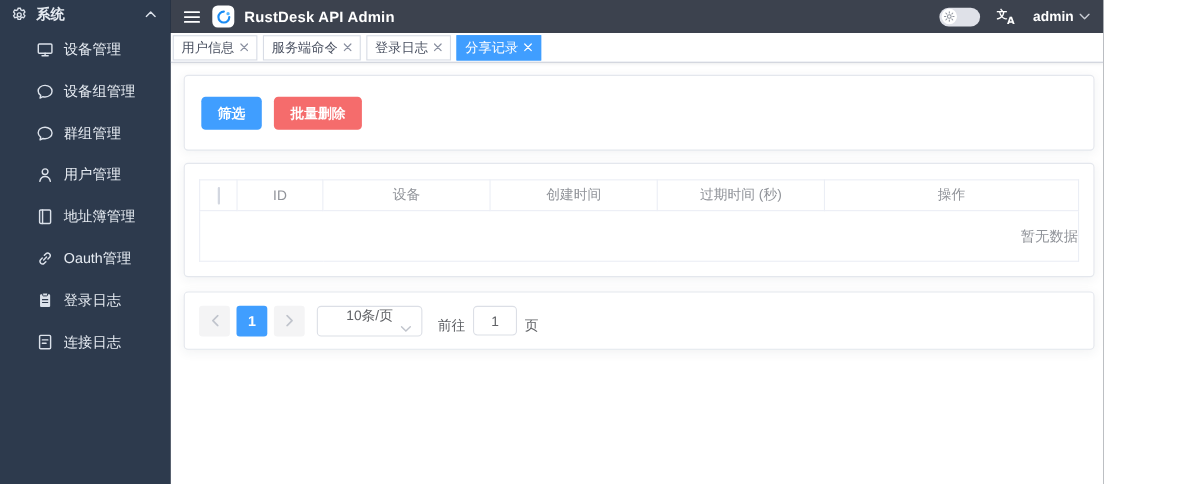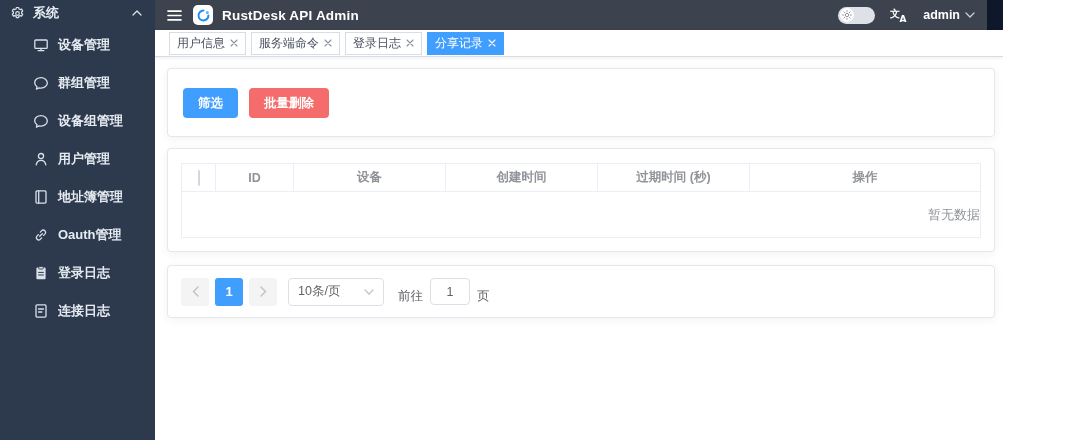--- a/index.html
+++ b/index.html
@@ -14,48 +14,48 @@
     background:#2d3a4d; color:#e6ebf2; z-index:3;
   }
   .menu-root {
     display:flex; align-items:center; height:26px; padding:0 13px 0 10px;
     font-size:13px; font-weight:700; cursor:pointer;
   }
   .menu-root .root-label { margin-left:8px; }
   .menu-root .arrow { margin-left:auto; display:flex; }
   .menu-item {
     display:flex; align-items:center; height:38px; padding-left:33px;
-    font-size:13px; font-weight:700; cursor:pointer; color:#e6ebf2;
+    font-size:13px; font-weight:400; cursor:pointer; color:#e6ebf2;
   }
   .menu-item .mi { width:16px; height:16px; margin-right:9px; flex:0 0 auto; display:flex; }
   .icon-stroke { stroke:#dbe1ea; fill:none; stroke-width:1.3; stroke-linecap:round; stroke-linejoin:round; }
   
   .topbar {
-    position:absolute; left:155px; top:0; right:16px; height:30px;
+    position:absolute; left:155px; top:0; right:0; height:30px;
     background:#3c424e; display:flex; align-items:center; padding:0 12px; color:#fff;
   }
   .hamburger { display:flex; cursor:pointer; }
   .logo {
     width:20px; height:20px; border-radius:5px; background:#fff; margin:0 9px 0 11px;
     display:flex; align-items:center; justify-content:center; flex:0 0 auto;
   }
   .app-title { font-size:13.5px; font-weight:700; letter-spacing:.2px; }
   .topbar-right { margin-left:auto; display:flex; align-items:center; gap:15px; }
   .theme-toggle { width:37px; height:17px; border-radius:9px; background:#dfe1e8; position:relative; cursor:pointer; }
   .theme-knob {
     position:absolute; left:1.5px; top:1.5px; width:14px; height:14px; border-radius:50%;
     background:#fff; display:flex; align-items:center; justify-content:center;
   }
   .lang-btn { display:flex; cursor:pointer; }
   .user-menu { display:flex; align-items:center; gap:5px; font-size:12.5px; font-weight:600; cursor:pointer; }
   
   .tabbar {
     position:absolute; left:155px; top:30px; right:0; height:27px; background:#fff;
     border-bottom:1px solid #d8dce5; box-shadow:0 1px 3px rgba(0,21,41,.08);
-    display:flex; align-items:center; padding-left:14px; z-index:2;
+    display:flex; align-items:center; padding-left:2px; z-index:2;
   }
   .tab {
     display:flex; align-items:center; height:23px; padding:0 7px;
     border:1px solid #d8dce5; background:#fff; color:#495060;
     font-size:12px; margin-right:5px; cursor:pointer; white-space:nowrap;
   }
   .tab .tab-x { display:flex; margin-left:5px; color:#8a90a0; }
   .tab.active { background:#409eff; border-color:#409eff; color:#fff; }
   .tab.active .tab-x { color:#fff; }
   
@@ -67,35 +67,35 @@
   .card-buttons { height:69px; padding:19px 15px; display:flex; gap:11px; }
   .btn {
     height:30px; padding:0 15px; border-radius:4px; font-size:12.5px; font-weight:700;
     color:#fff; border:none; cursor:pointer; font-family:inherit;
   }
   .btn-primary { background:#409eff; }
   .btn-danger { background:#f56c6c; }
   .card-table { margin-top:11px; padding:14px 13px 13px; }
   table { width:100%; border-collapse:collapse; table-layout:fixed; }
   th {
-    height:28px; font-size:12.5px; color:#909399; font-weight:700;
+    height:28px; font-size:12.5px; color:#909399; font-weight:400;
     border:1px solid #ebeef5; background:#fff; text-align:center; padding:0 4px;
   }
   td.empty-cell { height:46px; text-align:right; color:#909399; font-size:13px; border:1px solid #ebeef5; }
   .cb { width:14px; height:14px; border:1px solid #d3d7e0; background:#f1f3f7; border-radius:2px; margin:0 auto; cursor:pointer; }
   .card-pager { margin-top:13px; height:53px; padding:12px 13px; display:flex; align-items:center; }
   .pg-btn {
     width:28px; height:28px; border-radius:3px; background:#f4f4f5;
     display:flex; align-items:center; justify-content:center; margin-right:6px; cursor:pointer;
   }
   .pg-btn.active { background:#409eff; color:#fff; font-size:13px; font-weight:700; }
   .pg-select {
     width:96px; height:28px; border:1px solid #dcdfe6; border-radius:4px;
     display:flex; align-items:center; padding:0 9px; font-size:12.5px; color:#606266;
-    margin-left:5px; cursor:pointer; background:#fff;
+    margin-left:5px; cursor:pointer; background:#fff;flex-direction:column;
   }
   .pg-select .sel-chev { margin-left:auto; display:flex; }
   .pg-goto { display:flex; align-items:flex-end; margin-left:14px; font-size:12.5px; color:#606266; gap:7px; }
   .pg-goto input {
     width:40px; height:27px; border:1px solid #dcdfe6; border-radius:4px; text-align:center;
     font-size:12.5px; color:#606266; font-family:inherit; outline:none;
   }
 </style>
 </head>
 <body>
@@ -127,30 +127,30 @@
       </span>
       <span>设备管理</span>
     </div>
 
     <div class="menu-item">
       <span class="mi">
         <svg width="16" height="16" viewBox="0 0 16 16" class="icon-stroke">
           <path d="M8 2.6c-3.5 0-6.3 2.3-6.3 5.1 0 1.6.9 3 2.3 4l-.6 2.5 2.7-1.3c.6.13 1.2.2 1.9.2 3.5 0 6.3-2.3 6.3-5.2S11.5 2.6 8 2.6z"></path>
         </svg>
       </span>
+      <span>设备组管理</span>
+    </div>
+
+    <div class="menu-item">
+      <span class="mi">
+        <svg width="16" height="16" viewBox="0 0 16 16" class="icon-stroke">
+          <path d="M8 2.6c-3.5 0-6.3 2.3-6.3 5.1 0 1.6.9 3 2.3 4l-.6 2.5 2.7-1.3c.6.13 1.2.2 1.9.2 3.5 0 6.3-2.3 6.3-5.2S11.5 2.6 8 2.6z"></path>
+        </svg>
+      </span>
       <span>群组管理</span>
-    </div>
-
-    <div class="menu-item">
-      <span class="mi">
-        <svg width="16" height="16" viewBox="0 0 16 16" class="icon-stroke">
-          <path d="M8 2.6c-3.5 0-6.3 2.3-6.3 5.1 0 1.6.9 3 2.3 4l-.6 2.5 2.7-1.3c.6.13 1.2.2 1.9.2 3.5 0 6.3-2.3 6.3-5.2S11.5 2.6 8 2.6z"></path>
-        </svg>
-      </span>
-      <span>设备组管理</span>
     </div>
 
     <div class="menu-item">
       <span class="mi">
         <svg width="16" height="16" viewBox="0 0 16 16" class="icon-stroke">
           <circle cx="8" cy="5.1" r="2.6"></circle>
             <path d="M3.2 13.9c.6-3.1 2.6-4.5 4.8-4.5s4.2 1.4 4.8 4.5"></path>
         </svg>
       </span>
       <span>用户管理</span>

